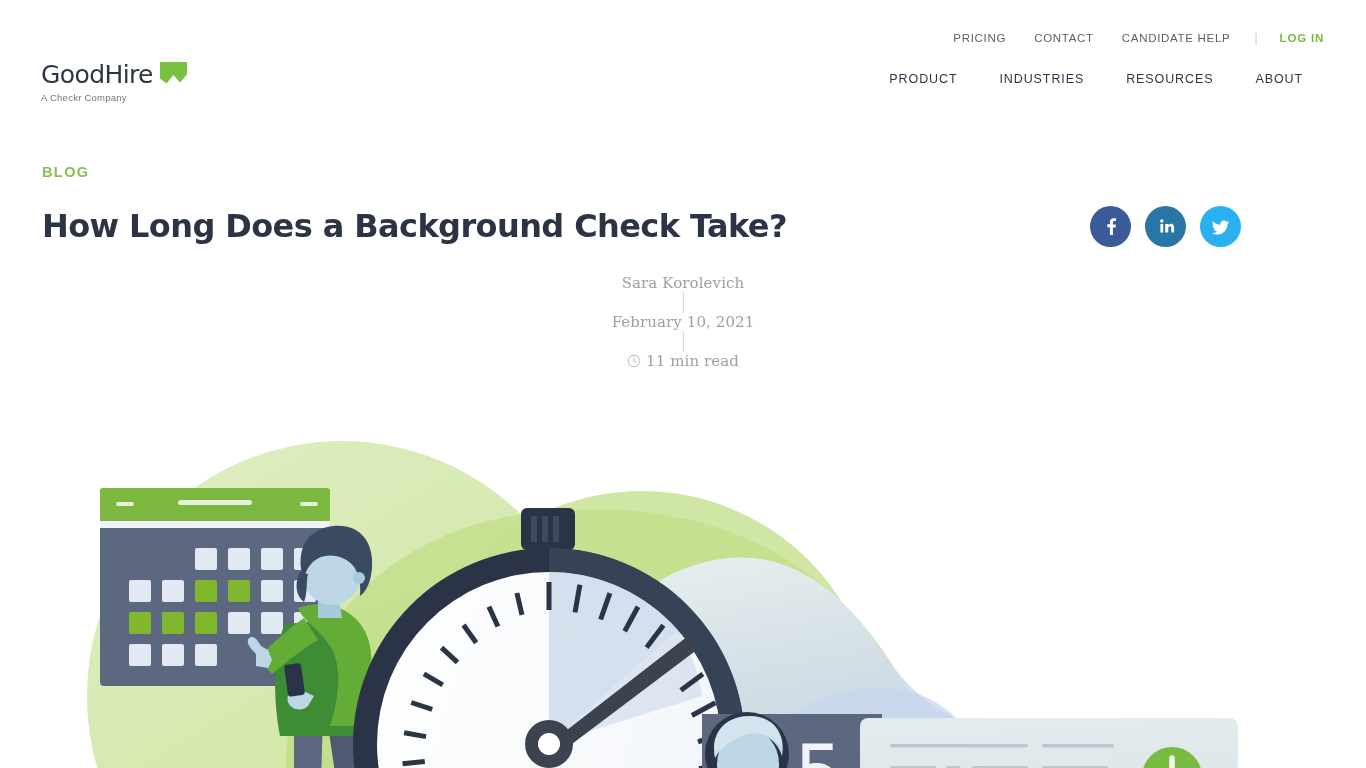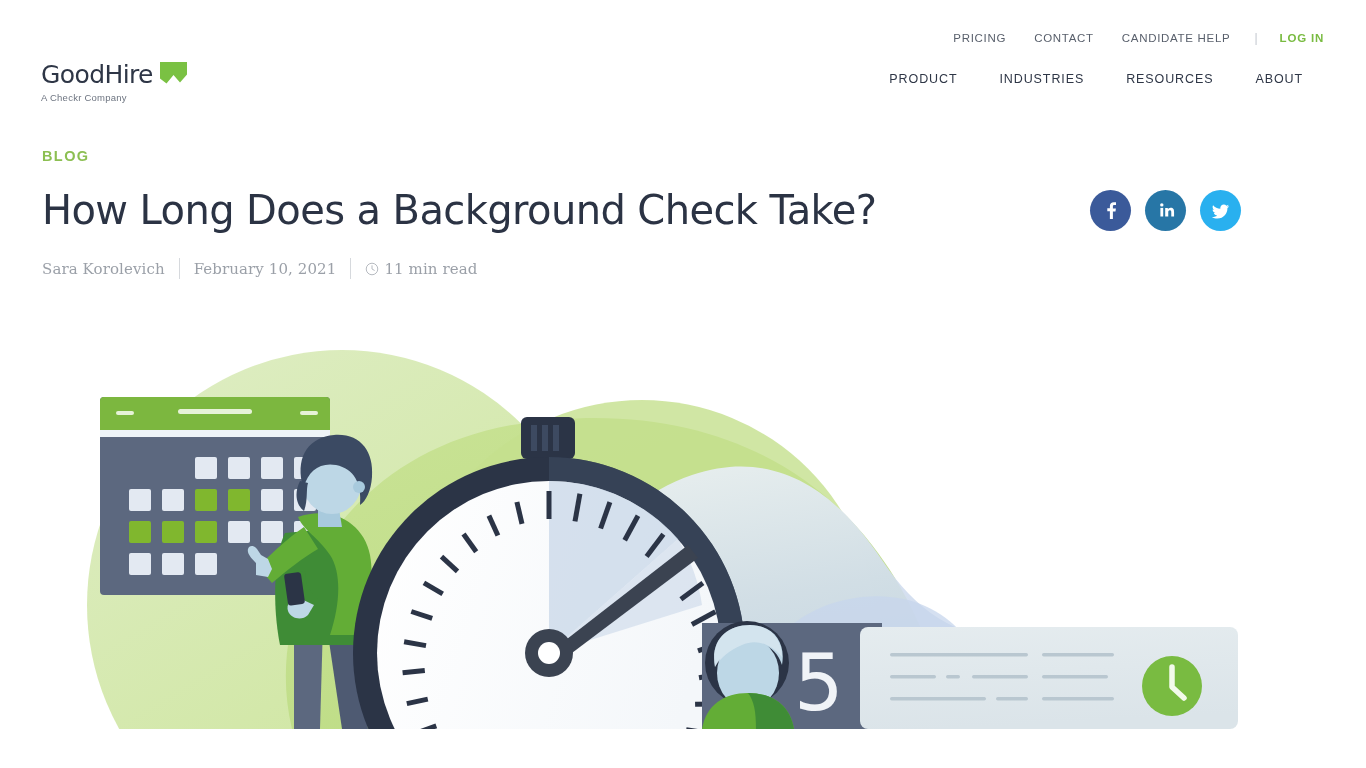--- a/index.html
+++ b/index.html
@@ -107,32 +107,32 @@
     white-space: nowrap;
   }
 
   
   .article-head { position: relative; padding: 0 42px; }
   .kicker {
     font-size: 14.5px;
     font-weight: 700;
     letter-spacing: 1.4px;
     color: #8cbf52;
-    margin-top: 24px;
+    margin-top: 40px;
   }
   .title-row {
     display: flex;
     align-items: center;
     justify-content: space-between;
     margin-top: 24px;
   }
   .article-title {
-    font-size: 40px;
+    font-size: 32px;
     line-height: 44px;
-    font-weight: 400;
+    font-weight: 700;
     color: #2b3344;
     letter-spacing: -0.6px;
     max-width: 1010px;
     font-family: "DejaVu Sans", sans-serif;
   }
   .share {
     display: flex;
     gap: 14px;
     align-items: center;
     margin-right: 83px;
@@ -149,20 +149,21 @@
   .share-btn svg { display: block; }
 
   .byline {
     display: flex;
     align-items: center;
     margin-top: 26px;
     font-family: "DejaVu Serif", serif;
     font-size: 15px;
     color: #9ba0a8;
     letter-spacing: 0.1px;
+    flex-direction: column;
   }
   .byline-item { white-space: nowrap; }
   .byline-divider {
     width: 1px; height: 21px;
     background: #d6d9dd;
     margin: 0 14px;
   }
   .read-time { display: flex; align-items: center; gap: 5px; }
 
   

